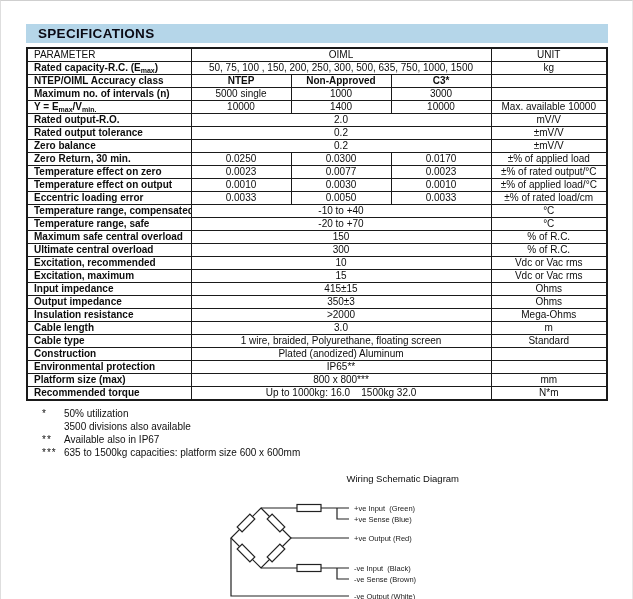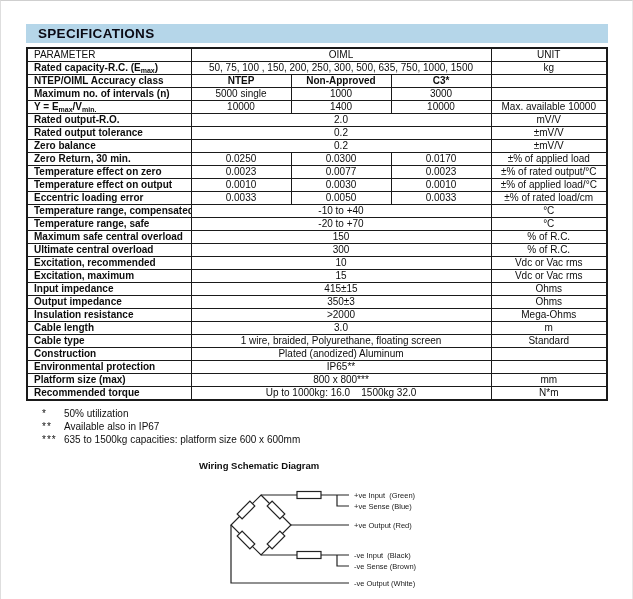--- a/index.html
+++ b/index.html
@@ -33,21 +33,21 @@
   }
   .spec th { font-weight:normal;margin-top:12px; }
   .spec td.param { text-align:left; padding-left:6px; font-weight:bold; }
   .spec th.param { text-align:left; padding-left:6px; }
   .spec td.b { font-weight:bold; }
   sub { font-size:7px; line-height:0; vertical-align:-2px; }
   .footnotes { margin:6px 0 0 41px; font-size:10px; color:#101010; }
   .fn-row { display:flex; line-height:13px; }
   .fn-marker { flex:none; width:22px; letter-spacing:1px; font-size:10px; }
   .diagram { width:260px; margin:14px 0 0 198px; }
-  .diagram-title { text-align:left; font-weight:bold; font-size:9.5px; color:#0d0d0d; margin-bottom:8px; }
+  .diagram-title { text-align:right; font-weight:normal; font-size:9.5px; color:#0d0d0d; margin-bottom:8px; }
   .diagram svg { display:block; }
 </style>
 </head>
 <body>
 
 <div class="page">
 
   <div class="titlebar">
     <span>SPECIFICATIONS</span>
   </div>
@@ -214,20 +214,24 @@
         </tr>
       </tbody>
   </table>
 
   <div class="footnotes">
       <div class="fn-row">
         <span class="fn-marker">*</span>
         <span class="fn-text">50% utilization</span>
       </div>
       <div class="fn-row">
+        <span class="fn-marker"></span>
+        <span class="fn-text">3500 divisions also available</span>
+      </div>
+      <div class="fn-row">
         <span class="fn-marker">**</span>
         <span class="fn-text">Available also in IP67</span>
       </div>
       <div class="fn-row">
         <span class="fn-marker">***</span>
         <span class="fn-text">635 to 1500kg capacities: platform size 600 x 600mm</span>
       </div>
     </div>
 
   <div class="diagram">

